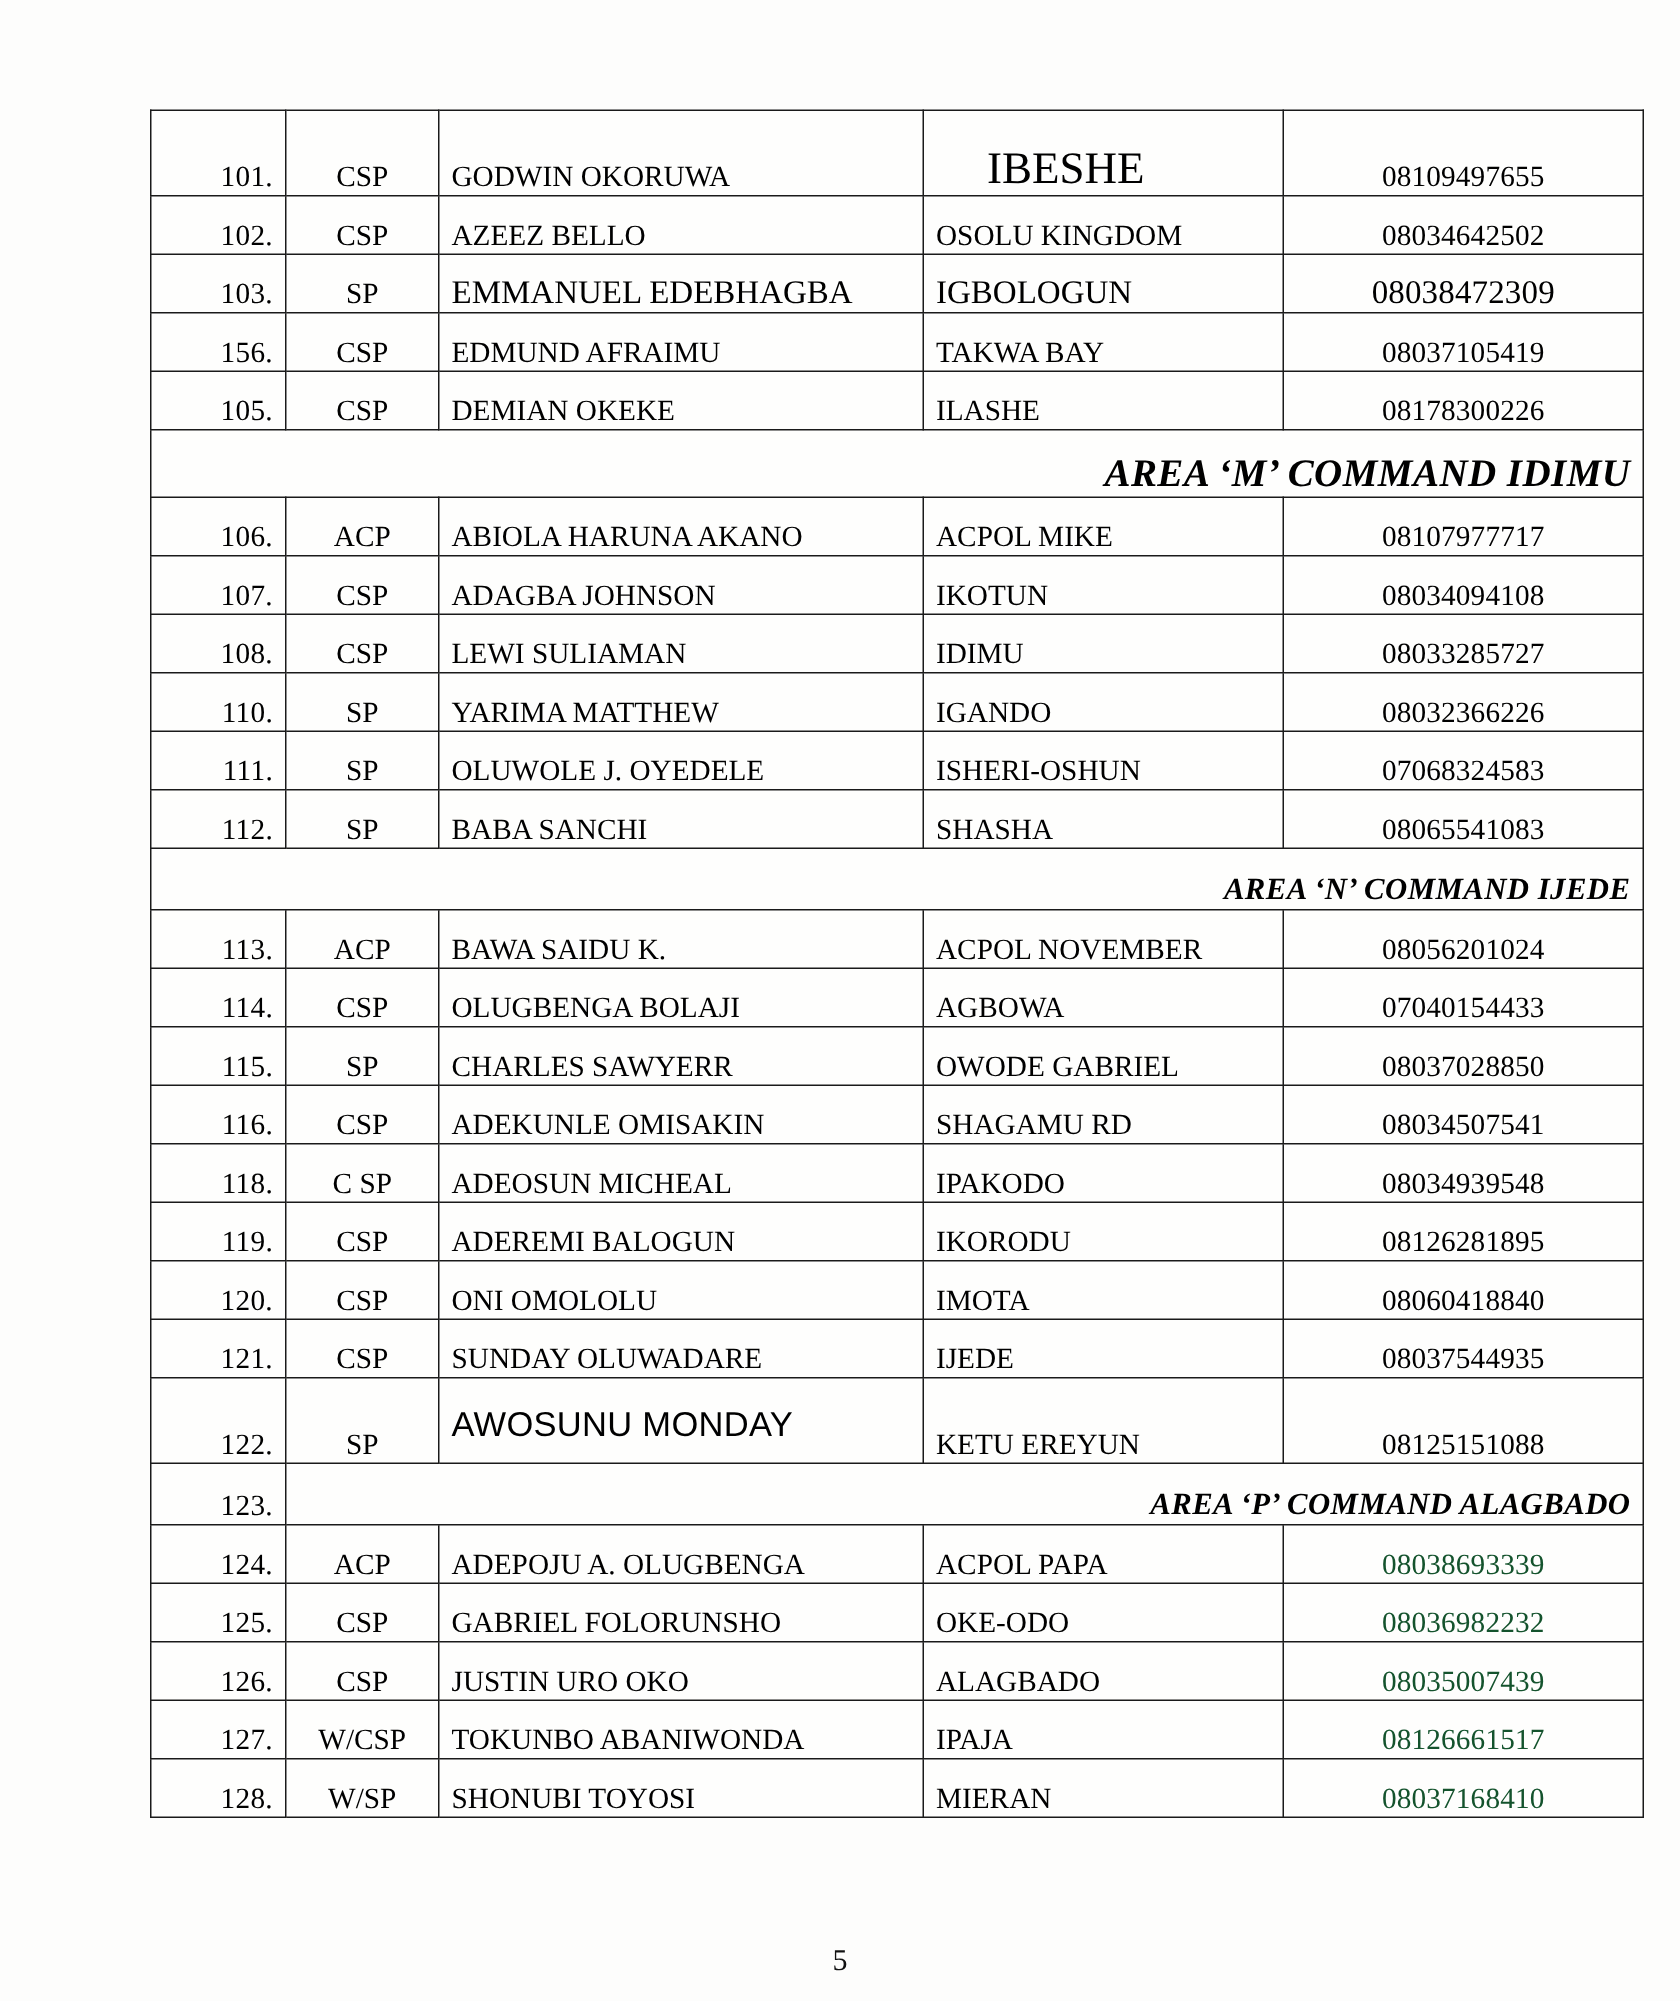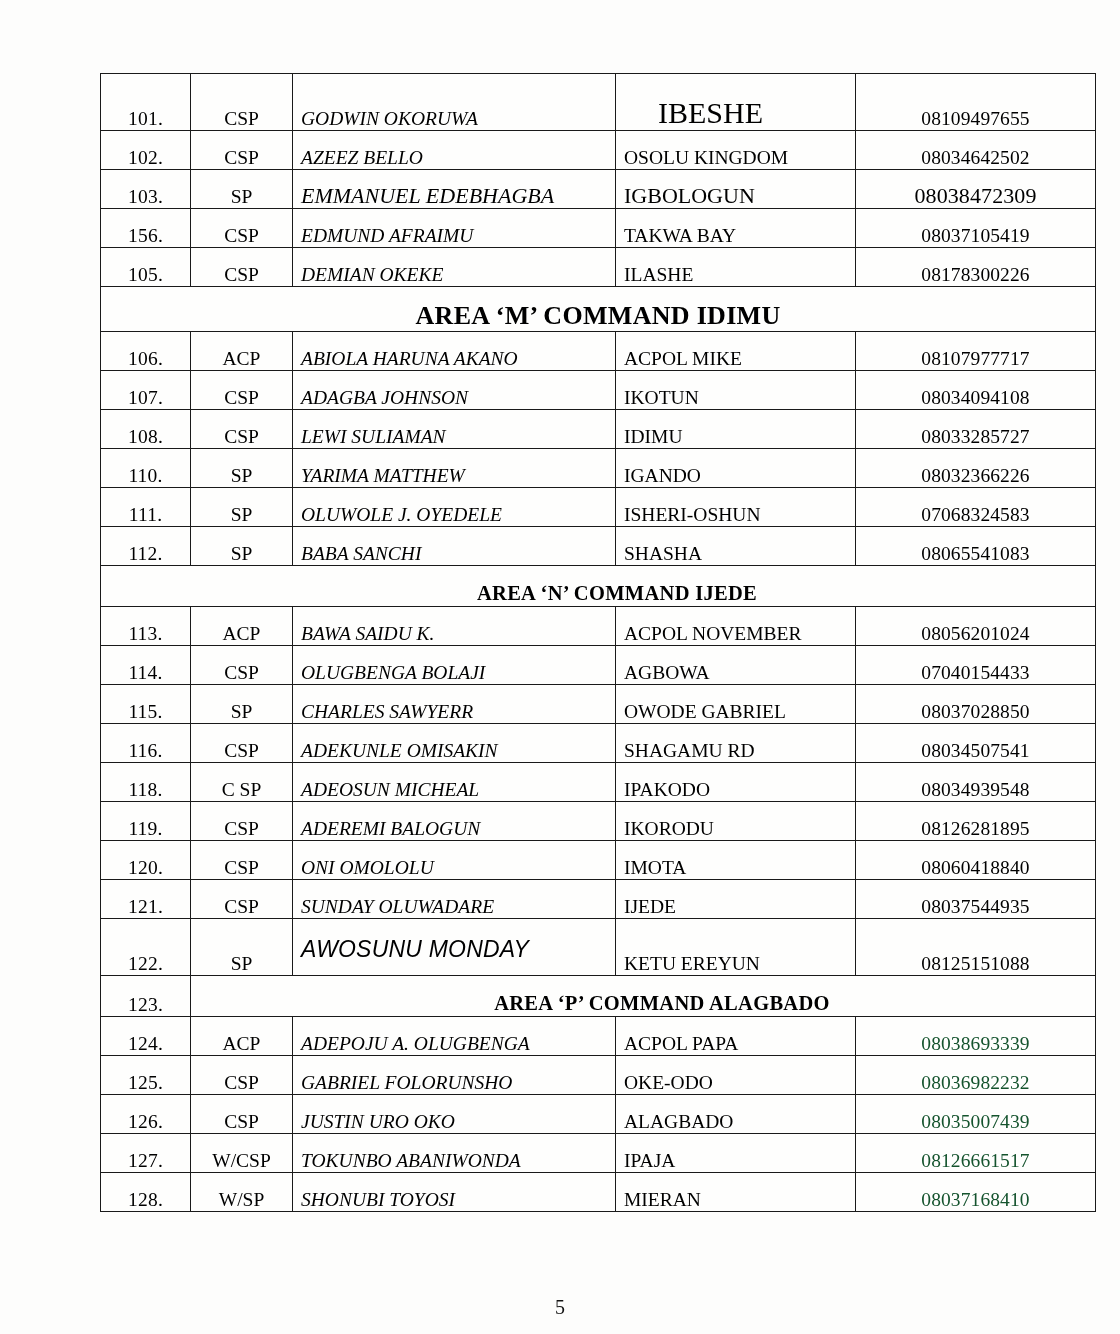--- a/index.html
+++ b/index.html
@@ -49,51 +49,51 @@
   }
 
   
   col.c-num  { width: 90px; }
   col.c-rank { width: 102px; }
   col.c-name { width: 323px; }
   col.c-area { width: 240px; }
   col.c-tel  { width: 240px; }
 
   td.num {
-    text-align: center;
+    text-align: right;
     padding-right: 11px;
     letter-spacing: 0.2px;
   }
   td.rank {
     text-align: center;
   }
   td.name {
     text-align: left;
     padding-left: 12px;
-    font-style: italic;
   }
   td.area {
     text-align: left;
     padding-left: 10px;
   }
   td.tel {
     text-align: center;
     letter-spacing: 0.1px;
   }
   td.tel.red { color: #14532d; margin-top: 13px; }
 
   
   tr.data td { height: 38px; }
 
   
   tr.tall td { height: 56px; }
 
   
   td.section {
-    text-align: center;
+    text-align: right;
+    font-style: italic;
     font-weight: bold;
     vertical-align: middle;
     letter-spacing: 0.3px;
     border-radius: 22px;
   }
   td.section.big   { font-size: 26px; height: 44px; }
   td.section.small { font-size: 20.5px; height: 40px; padding-left: 46px; }
 
   
   .big-top {

